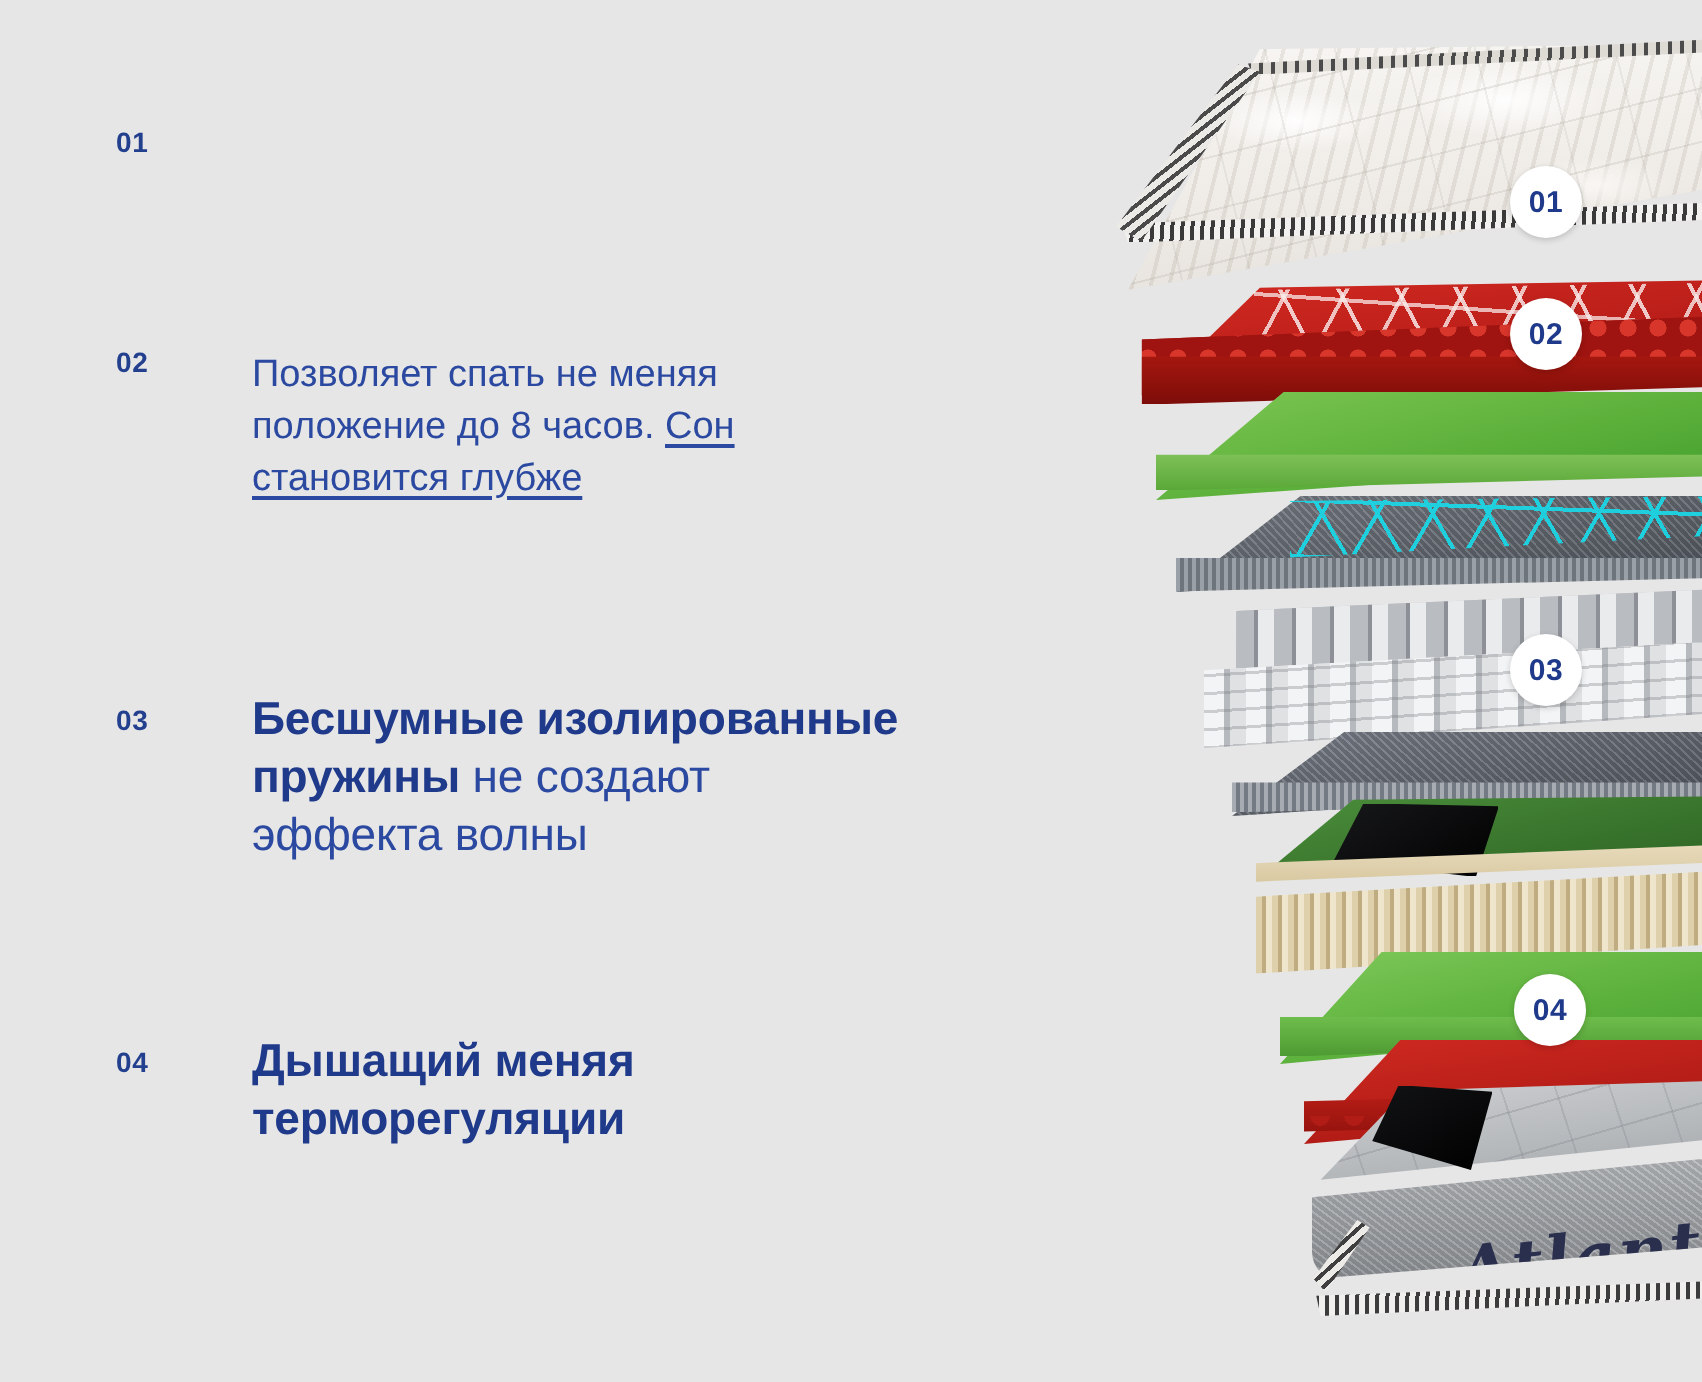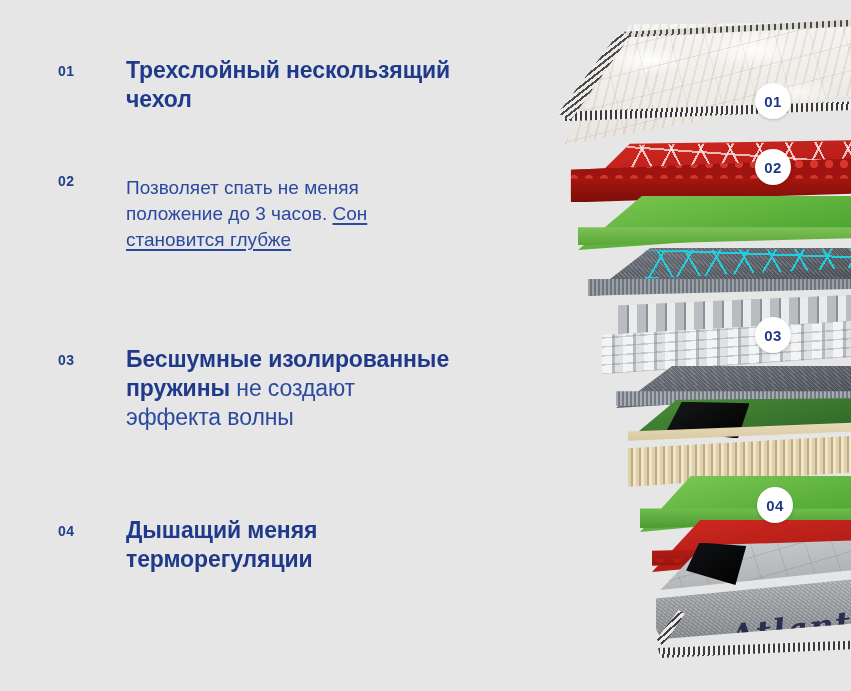--- a/index.html
+++ b/index.html
@@ -276,29 +276,26 @@
 </style>
 </head>
 <body>
 
 <div class="stage">
 
   <div class="features">
 
     <div class="feature f1">
       <div class="ord">01</div>
-      <div class="ftext">
-        <p class="fhead">Трехслойный нескользящий чехол</p>
-      </div>
     </div>
 
     <div class="feature f2">
       <div class="ord">02</div>
       <div class="ftext">
-        <p class="fbody"><span>Позволяет спать не меняя положение до 3 часов.</span>
+        <p class="fbody"><span>Позволяет спать не меняя положение до 8 часов.</span>
           <span class="flink">Сон становится глубже</span></p>
       </div>
     </div>
 
     <div class="feature f3">
       <div class="ord">03</div>
       <div class="ftext">
         <p class="fhead"><span>Бесшумные изолированные пружины</span><span class="reg"> не создают эффекта волны</span></p>
       </div>
     </div>

